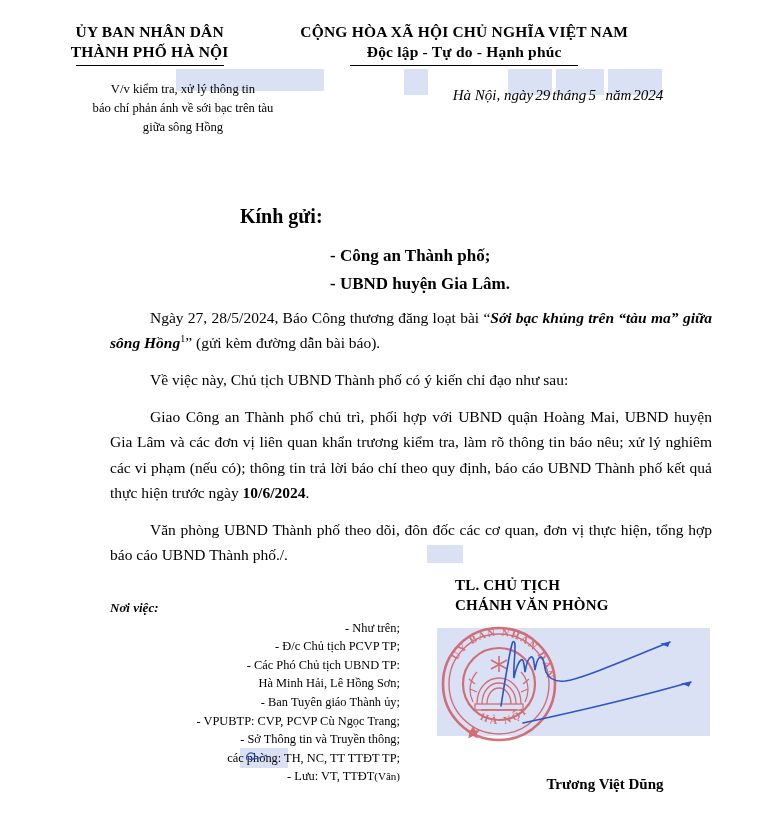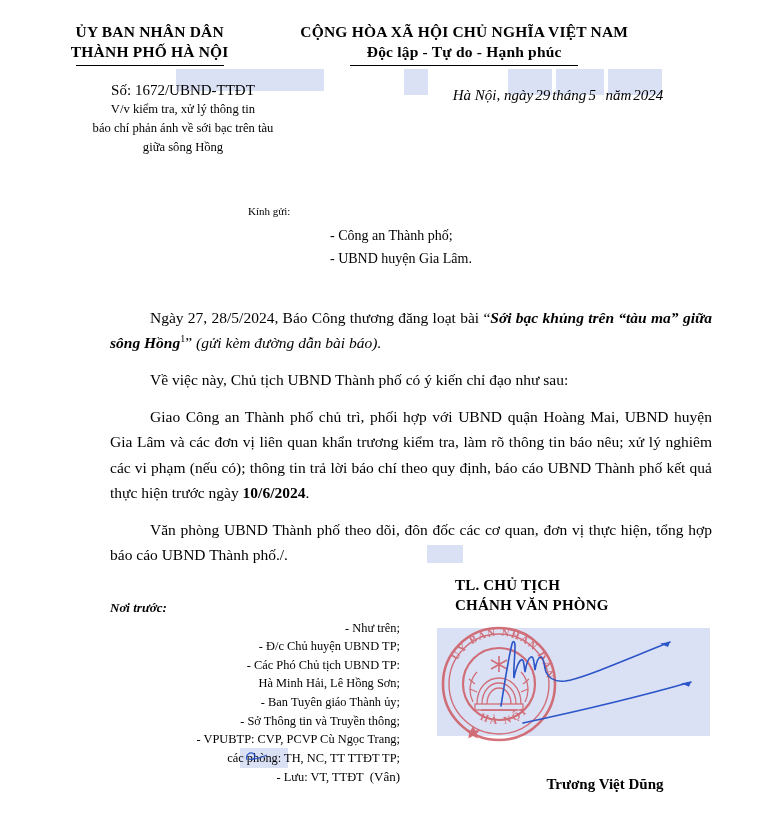--- a/index.html
+++ b/index.html
@@ -104,72 +104,74 @@
     font-size: 15px;
     z-index: 2;
     white-space: nowrap;
   }
   .dateline .seg { padding: 0 1px; text-align: center; }
 
   
   .kinhgui {
     position: absolute;
     top: 205px;
-    left: 248px;
-    font-size: 11px;
-    z-index: 2;
+    left: 240px;
+    font-size: 20px;
+    z-index: 2;
+    font-weight: bold;
   }
   .recips {
     position: absolute;
-    top: 225px;
+    top: 242px;
     left: 330px;
-    font-size: 14px;
+    font-size: 17px;
     line-height: 1.62;
     z-index: 2;
+    font-weight: bold;
   }
 
   
   .body {
     position: absolute;
     top: 305px;
     left: 110px;
     width: 602px;
     font-size: 15.5px;
     line-height: 1.62;
     text-align: justify;
     z-index: 2;
   }
   .body p {
     margin: 0 0 12px 0;
     text-indent: 40px;
   }
   .body p:last-child { margin-bottom: 0; }
   .bi { font-weight: bold; font-style: italic; }
-  .it { font-style: italic; }
+  .it { }
   .bd { font-weight: bold; }
   sup { font-size: 10px; vertical-align: super; line-height: 0; }
 
   
   .noinhan {
     position: absolute;
     top: 598px;
     left: 110px;
     width: 290px;
     font-size: 12.4px;
     line-height: 1.5;
     z-index: 2;
   }
   .noinhan .title {
     font-weight: bold;
     font-style: italic;
     font-size: 13px;
     margin-bottom: 1px;
   }
   .noinhan .ln { white-space: nowrap; text-align: right; }
-  .noinhan .sub { font-size: 13px; margin-left: 6px; }
+  .noinhan .sub { font-size: 11px; }
 
   
   .signblock {
     position: absolute;
     top: 576px;
     left: 455px;
     width: 300px;
     text-align: left;
     z-index: 3;
   }
@@ -236,24 +238,20 @@
       <div class="rule rule-left"></div>
     </div>
     <div class="hdr-right">
       <div class="hdr-line1">CỘNG HÒA XÃ HỘI CHỦ NGHĨA VIỆT NAM</div>
       <div class="hdr-line2">Độc lập - Tự do - Hạnh phúc</div>
       <div class="rule rule-right"></div>
     </div>
   </div>
 
   <div class="numblock">
-    <div class="sonum">
-      <span>Số:</span>
-      <span>1672</span><span>/UBND-TTĐT</span>
-    </div>
     <div class="vv">V/v kiểm tra, xử lý thông tin</div>
     <div class="vv">báo chí phản ánh về sới bạc trên tàu</div>
     <div class="vv">giữa sông Hồng</div>
   </div>
 
   <div class="dateline">
     <span class="seg">Hà Nội, ngày</span><span class="seg">29</span><span class="seg">tháng</span><span class="seg">5</span>&nbsp;&nbsp;<span class="seg">năm</span><span class="seg">2024</span>
   </div>
 
   <div class="kinhgui">Kính gửi:</div>
@@ -266,28 +264,28 @@
     <p><span>Ngày 27, 28/5/2024, Báo Công thương đăng loạt bài </span><span>“</span><span class="bi">Sới bạc khủng trên “tàu ma” giữa sông Hồng</span><sup>1</sup><span>”</span><span class="it"> (gửi kèm đường dẫn bài báo).</span></p>
 
     <p>Về việc này, Chủ tịch UBND Thành phố có ý kiến chỉ đạo như sau:</p>
 
     <p><span>Giao Công an Thành phố chủ trì, phối hợp với UBND quận Hoàng Mai, UBND huyện Gia Lâm và các đơn vị liên quan khẩn trương kiểm tra, làm rõ thông tin báo nêu; xử lý nghiêm các vi phạm (nếu có); thông tin trả lời báo chí theo quy định, báo cáo UBND Thành phố kết quả thực hiện trước ngày </span><span class="bd">10/6/2024</span><span>.</span></p>
 
     <p>Văn phòng UBND Thành phố theo dõi, đôn đốc các cơ quan, đơn vị thực hiện, tổng hợp báo cáo UBND Thành phố./.</p>
   </div>
 
   <div class="noinhan">
-    <div class="title">Nơi trước:</div>
+    <div class="title">Nơi việc:</div>
     <div class="ln">- Như trên;</div>
-    <div class="ln">- Đ/c Chủ huyện UBND TP;</div>
+    <div class="ln">- Đ/c Chủ tịch PCVP TP;</div>
     <div class="ln">- Các Phó Chủ tịch UBND TP:</div>
     <div class="ln">Hà Minh Hải, Lê Hồng Sơn;</div>
     <div class="ln">- Ban Tuyên giáo Thành ủy;</div>
+    <div class="ln">- VPUBTP: CVP, PCVP Cù Ngọc Trang;</div>
     <div class="ln">- Sở Thông tin và Truyền thông;</div>
-    <div class="ln">- VPUBTP: CVP, PCVP Cù Ngọc Trang;</div>
     <div class="ln">các phòng: TH, NC, TT TTĐT TP;</div>
     <div class="ln"><span>- Lưu: VT, TTĐT</span><span class="sub">(Vân)</span></div>
   </div>
 
   <svg class="mini-mark" style="left:244px; top:749px;" width="26" height="16" viewBox="0 0 26 16">
     <path d="M3 11 C1 6, 6 2, 10 5 C13 7, 9 12, 5 10 C9 11, 16 9, 23 6" fill="none" stroke="#2b55c8" stroke-width="1.1"></path>
   </svg>
 
   <div class="signblock">
     <div class="sign-title">TL. CHỦ TỊCH</div>

